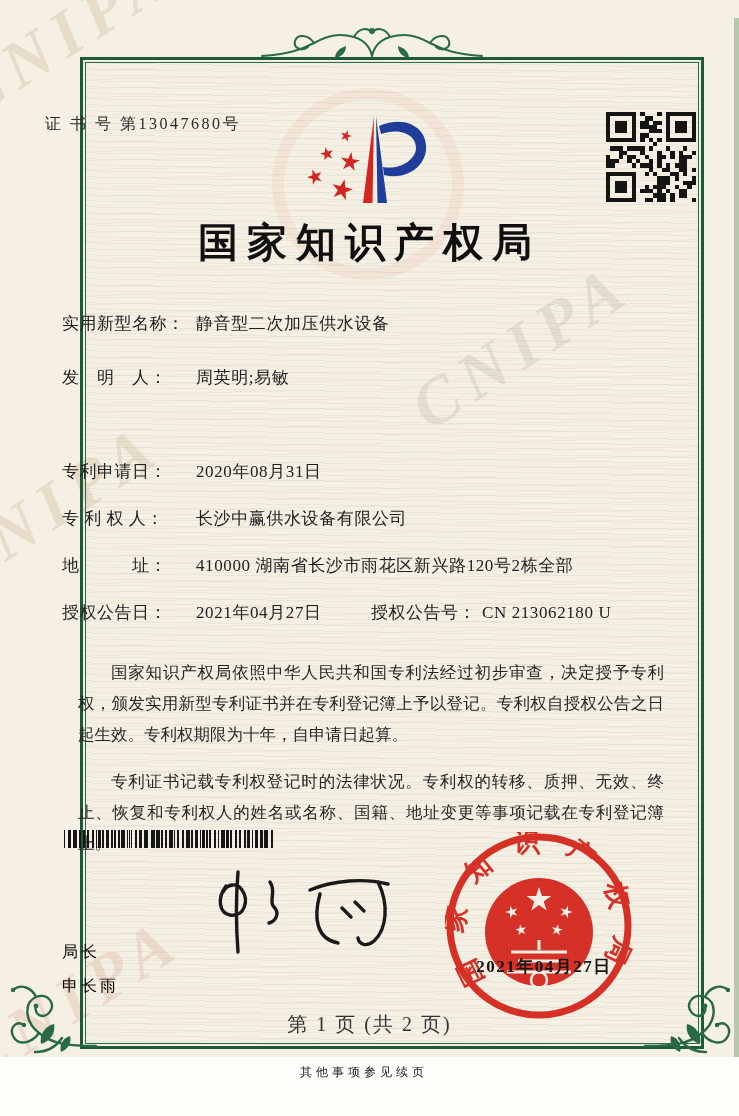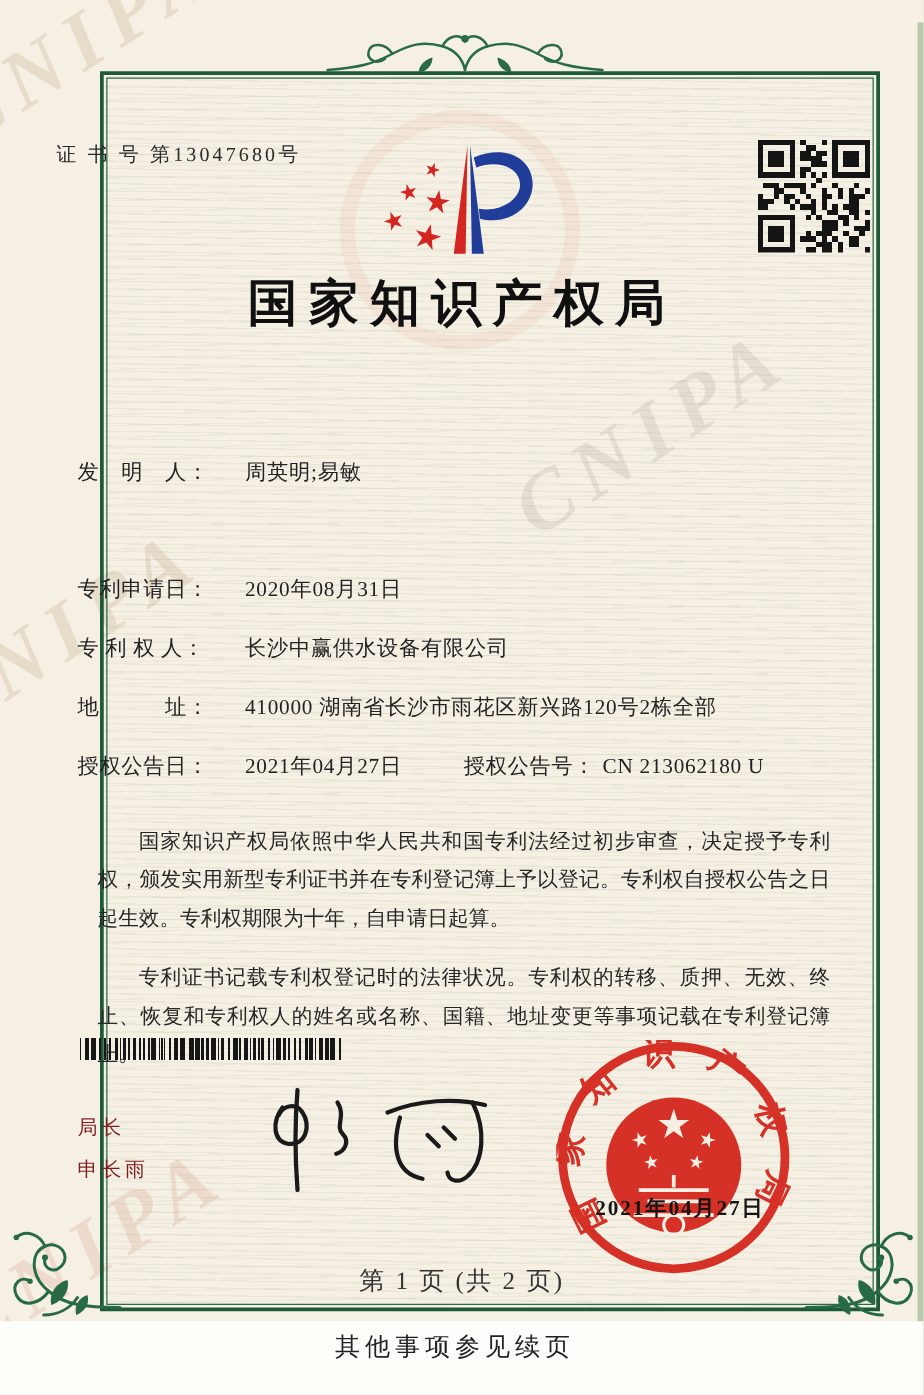--- a/index.html
+++ b/index.html
@@ -47,32 +47,32 @@
   .pair2{position:absolute;left:309px;top:0;white-space:nowrap;}
   .pair2 .f-label2{margin-right:6px;letter-spacing:.5px;}
 
   
   .body-text{position:absolute;left:62px;top:641px;width:618px;font-size:16.5px;line-height:31px;
              text-align:justify;color:#262626;z-index:3;}
   .body-text p{margin:16px;text-indent:2em;}
 
   
   .barcode{position:absolute;left:62px;top:830px;width:218px;height:18px;z-index:3;}
-  .director{position:absolute;left:62px;top:892px;font-family:"Liberation Sans","DejaVu Sans",sans-serif;
-            font-size:16px;letter-spacing:3px;color:#7f1d1d;z-index:3;}
+  .director{position:absolute;left:62px;top:942px;font-family:"Liberation Sans","DejaVu Sans",sans-serif;
+            font-size:16px;letter-spacing:3px;color:#000000;z-index:3;}
   .director div{margin-bottom:13px;}
   .signature{position:absolute;left:192px;top:864px;z-index:4;}
   .seal{position:absolute;left:445px;top:832px;z-index:3;opacity:.95;}
   .seal-date{position:absolute;left:451px;top:955px;width:186px;text-align:center;font-size:17px;
              letter-spacing:1.5px;font-weight:600;color:#151515;z-index:5;}
 
   
   .page-info{position:absolute;left:0;top:1011px;width:739px;text-align:center;font-size:20px;
              letter-spacing:2px;color:#333;z-index:3;}
-  .bottom-note{position:absolute;left:0;top:1064px;width:728px;text-align:center;font-size:20px;
+  .bottom-note{position:absolute;left:0;top:1064px;width:728px;text-align:center;font-size:12px;
                letter-spacing:4px;color:#222;z-index:3;}
 </style>
 </head>
 <body>
 
 <div class="page noselect">
 
   <span class="wm wm1">CNIPA</span>
   <span class="wm wm2">CNIPA</span>
   <span class="wm wm3">CNIPA</span>
@@ -357,20 +357,23 @@
       <rect x="9" y="20" width="1" height="1" fill="#141414"></rect>
       <rect x="10" y="20" width="1" height="1" fill="#141414"></rect>
       <rect x="12" y="20" width="1" height="1" fill="#141414"></rect>
       <rect x="13" y="20" width="1" height="1" fill="#141414"></rect>
       <rect x="15" y="20" width="1" height="1" fill="#141414"></rect>
       <rect x="20" y="20" width="1" height="1" fill="#141414"></rect>
     </svg>
 
   <div class="title">国家知识产权局</div>
 
+  <div class="row" style="top:312px">
+    <span class="f-label">实用新型名称：</span><span class="f-value">静音型二次加压供水设备</span>
+  </div>
   <div class="row" style="top:366px">
     <span class="f-label">发　明　人：</span><span class="f-value">周英明;易敏</span>
   </div>
   <div class="row" style="top:460px">
     <span class="f-label">专利申请日：</span><span class="f-value">2020年08月31日</span>
   </div>
   <div class="row" style="top:507px">
     <span class="f-label">专 利 权 人：</span><span class="f-value">长沙中赢供水设备有限公司</span>
   </div>
   <div class="row" style="top:554px">

